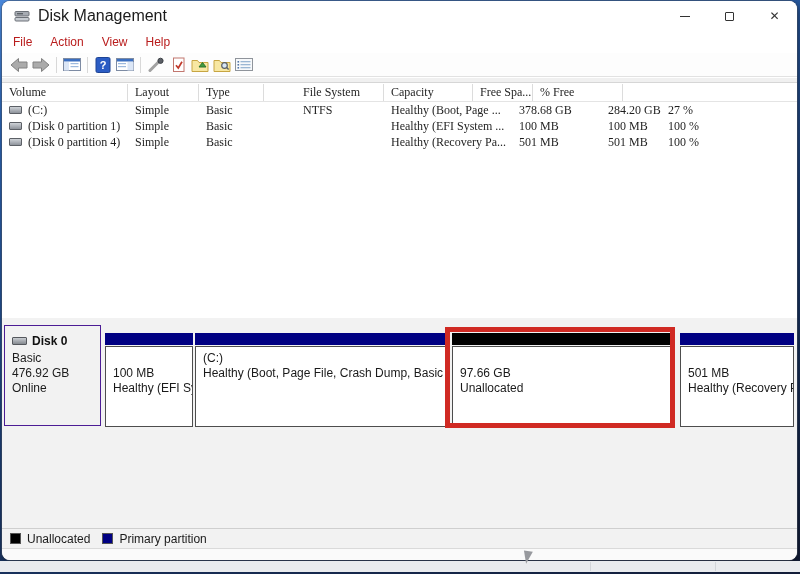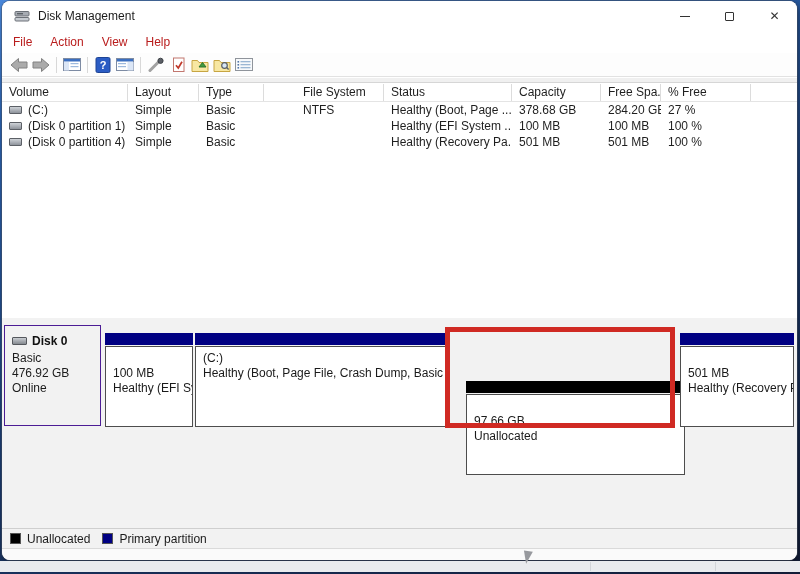--- a/index.html
+++ b/index.html
@@ -13,37 +13,37 @@
   }
 
   
   .window {
     position: absolute; left:2px; top:1px; width:795px; height:559px;
     background:#ffffff; border-radius:8px; overflow:hidden;
     box-shadow: 0 0 0 1px rgba(70,80,95,.45), 2px 3px 8px rgba(0,0,0,.45);
   }
   .titlebar { position:absolute; top:0; left:0; right:0; height:30px; background:#fff; display:flex; align-items:center; }
   .app-icon { margin-left:12px; display:flex; }
-  .title-text { margin-left:8px; font-size:12px; color:#1b1b1b; }
+  .title-text { margin-left:8px; font-size:16px; color:#1b1b1b; }
   .win-controls { margin-left:auto; display:flex; height:30px; }
   .win-btn { width:45px; height:30px; display:flex; align-items:center; justify-content:center; }
   .min-glyph { width:10px; height:1px; background:#333; }
   .max-glyph { width:9px; height:9px; border:1px solid #333; border-radius:1px; }
   .close-glyph { font-size:12px; color:#333; line-height:1; }
 
   .menubar { position:absolute; top:30px; left:0; right:0; height:22px; background:#fff; display:flex; align-items:center; padding-left:2px; }
   .menu-item { font-size:12px; padding:3px 9px; color:#b91c1c; }
 
   .toolbar { position:absolute; top:52px; left:0; right:0; height:24px; background:#fdfdfd; border-bottom:1px solid #e2e2e2; display:flex; align-items:center; padding-left:6px; }
   .tb-btn { width:22px; height:20px; display:flex; align-items:center; justify-content:center; }
   .tb-sep { width:1px; height:16px; background:#d8d8d8; margin:0 4px; }
   .chrome-gap { position:absolute; top:77px; left:0; right:0; height:5px; background:#f0f0f0; border-bottom:1px solid #d6d6d6; }
 
   
-  .listpane { position:absolute; top:83px; left:0; right:0; height:250px; background:#fff; border-bottom:1px solid #3b82f6; }
+  .listpane { position:absolute; top:83px; left:0; right:0; height:250px; background:#fff; border-bottom:1px solid #3b82f6;font-family:Liberation Serif, serif; }
   .lv-header { display:flex; height:18px; border-bottom:1px solid #e4e4e4; background:#fff; }
   .lv-h { font-size:12px; color:#1f1f1f; line-height:17px; padding-left:7px; border-right:1px solid #dcdcdc; overflow:hidden; white-space:nowrap; }
   .lv-row { display:flex; height:16px; align-items:center; }
   .lv-c { font-size:12px; color:#1f1f1f; padding-left:7px; white-space:nowrap; overflow:hidden; display:flex; align-items:center; }
   .c0{width:126px;} .c1{width:71px;} .c2{width:65px;} .c3{width:88px;margin-left:32px;} .c4{width:128px;} .c5{width:89px;} .c6{width:60px;} .c7{width:90px;} .c8{flex:1; border-right:none;}
   .vol-ic { width:13px; height:8px; margin-right:6px; flex:0 0 auto;
     background:linear-gradient(#cfd3d8,#8e939b); border:1px solid #5c6066; border-radius:1px; }
 
   
   .graphpane { position:absolute; top:317px; left:0; right:0; height:210px; background:#f2f2f2; }
@@ -52,21 +52,21 @@
   .disk-title { display:flex; align-items:center; font-size:12px; font-weight:bold; color:#111; margin-bottom:3px; }
   .disk-ic { width:15px; height:8px; margin-right:5px; background:linear-gradient(#c9cdd2,#84898f); border:1px solid #55585d; border-radius:1px; }
   .disk-line { font-size:12px; line-height:15px; color:#1c1c1c; }
 
   .part { position:absolute; top:8px; height:94px; }
   .pbar { position:absolute; top:0; left:0; right:0; height:12px; }
   .pbody { position:absolute; top:13px; left:0; right:0; bottom:0; background:#fff; border:1px solid #4d4d4d; padding:4px 0 0 7px; overflow:hidden; }
   .pl { font-size:12px; line-height:15px; height:15px; white-space:nowrap; color:#1a1a1a; }
   .p-efi { left:101px; width:88px; }
   .p-c   { left:191px; width:255px; }
-  .p-un  { left:462px; width:219px;margin-top:48px; }
+  .p-un  { left:448px; width:219px; }
   .p-rec { left:676px; right:0; }
 
   .redbox { position:absolute; left:443px; top:9px; width:230px; height:101px; border:5px solid #d02a23; z-index:5; }
 
   
   .legend { position:absolute; top:527px; left:0; right:0; height:20px; background:#f2f2f2; border-top:1px solid #cfcfcf; display:flex; align-items:center; padding-left:8px; }
   .lg-item { display:flex; align-items:center; margin-right:12px; }
   .lg-swatch { width:11px; height:11px; border:1px solid #555; margin-right:6px; }
   .lg-label { font-size:12px; color:#1a1a1a; }
 
@@ -189,21 +189,20 @@
     </div>
   </div>
   <div class="chrome-gap"></div>
 
   <div class="listpane">
     <div class="lv-header">
       <div class="lv-h c0">Volume</div>
       <div class="lv-h c1">Layout</div>
       <div class="lv-h c2">Type</div>
       <div class="lv-h c3">File System</div>
-      <div class="lv-h c4">Status</div>
       <div class="lv-h c5">Capacity</div>
       <div class="lv-h c6">Free Spa...</div>
       <div class="lv-h c7">% Free</div>
       <div class="lv-h c8"></div>
     </div>
 
     <div class="lv-row">
       <div class="lv-c c0">
           <span class="vol-ic"></span>
           <span>(C:)</span>

